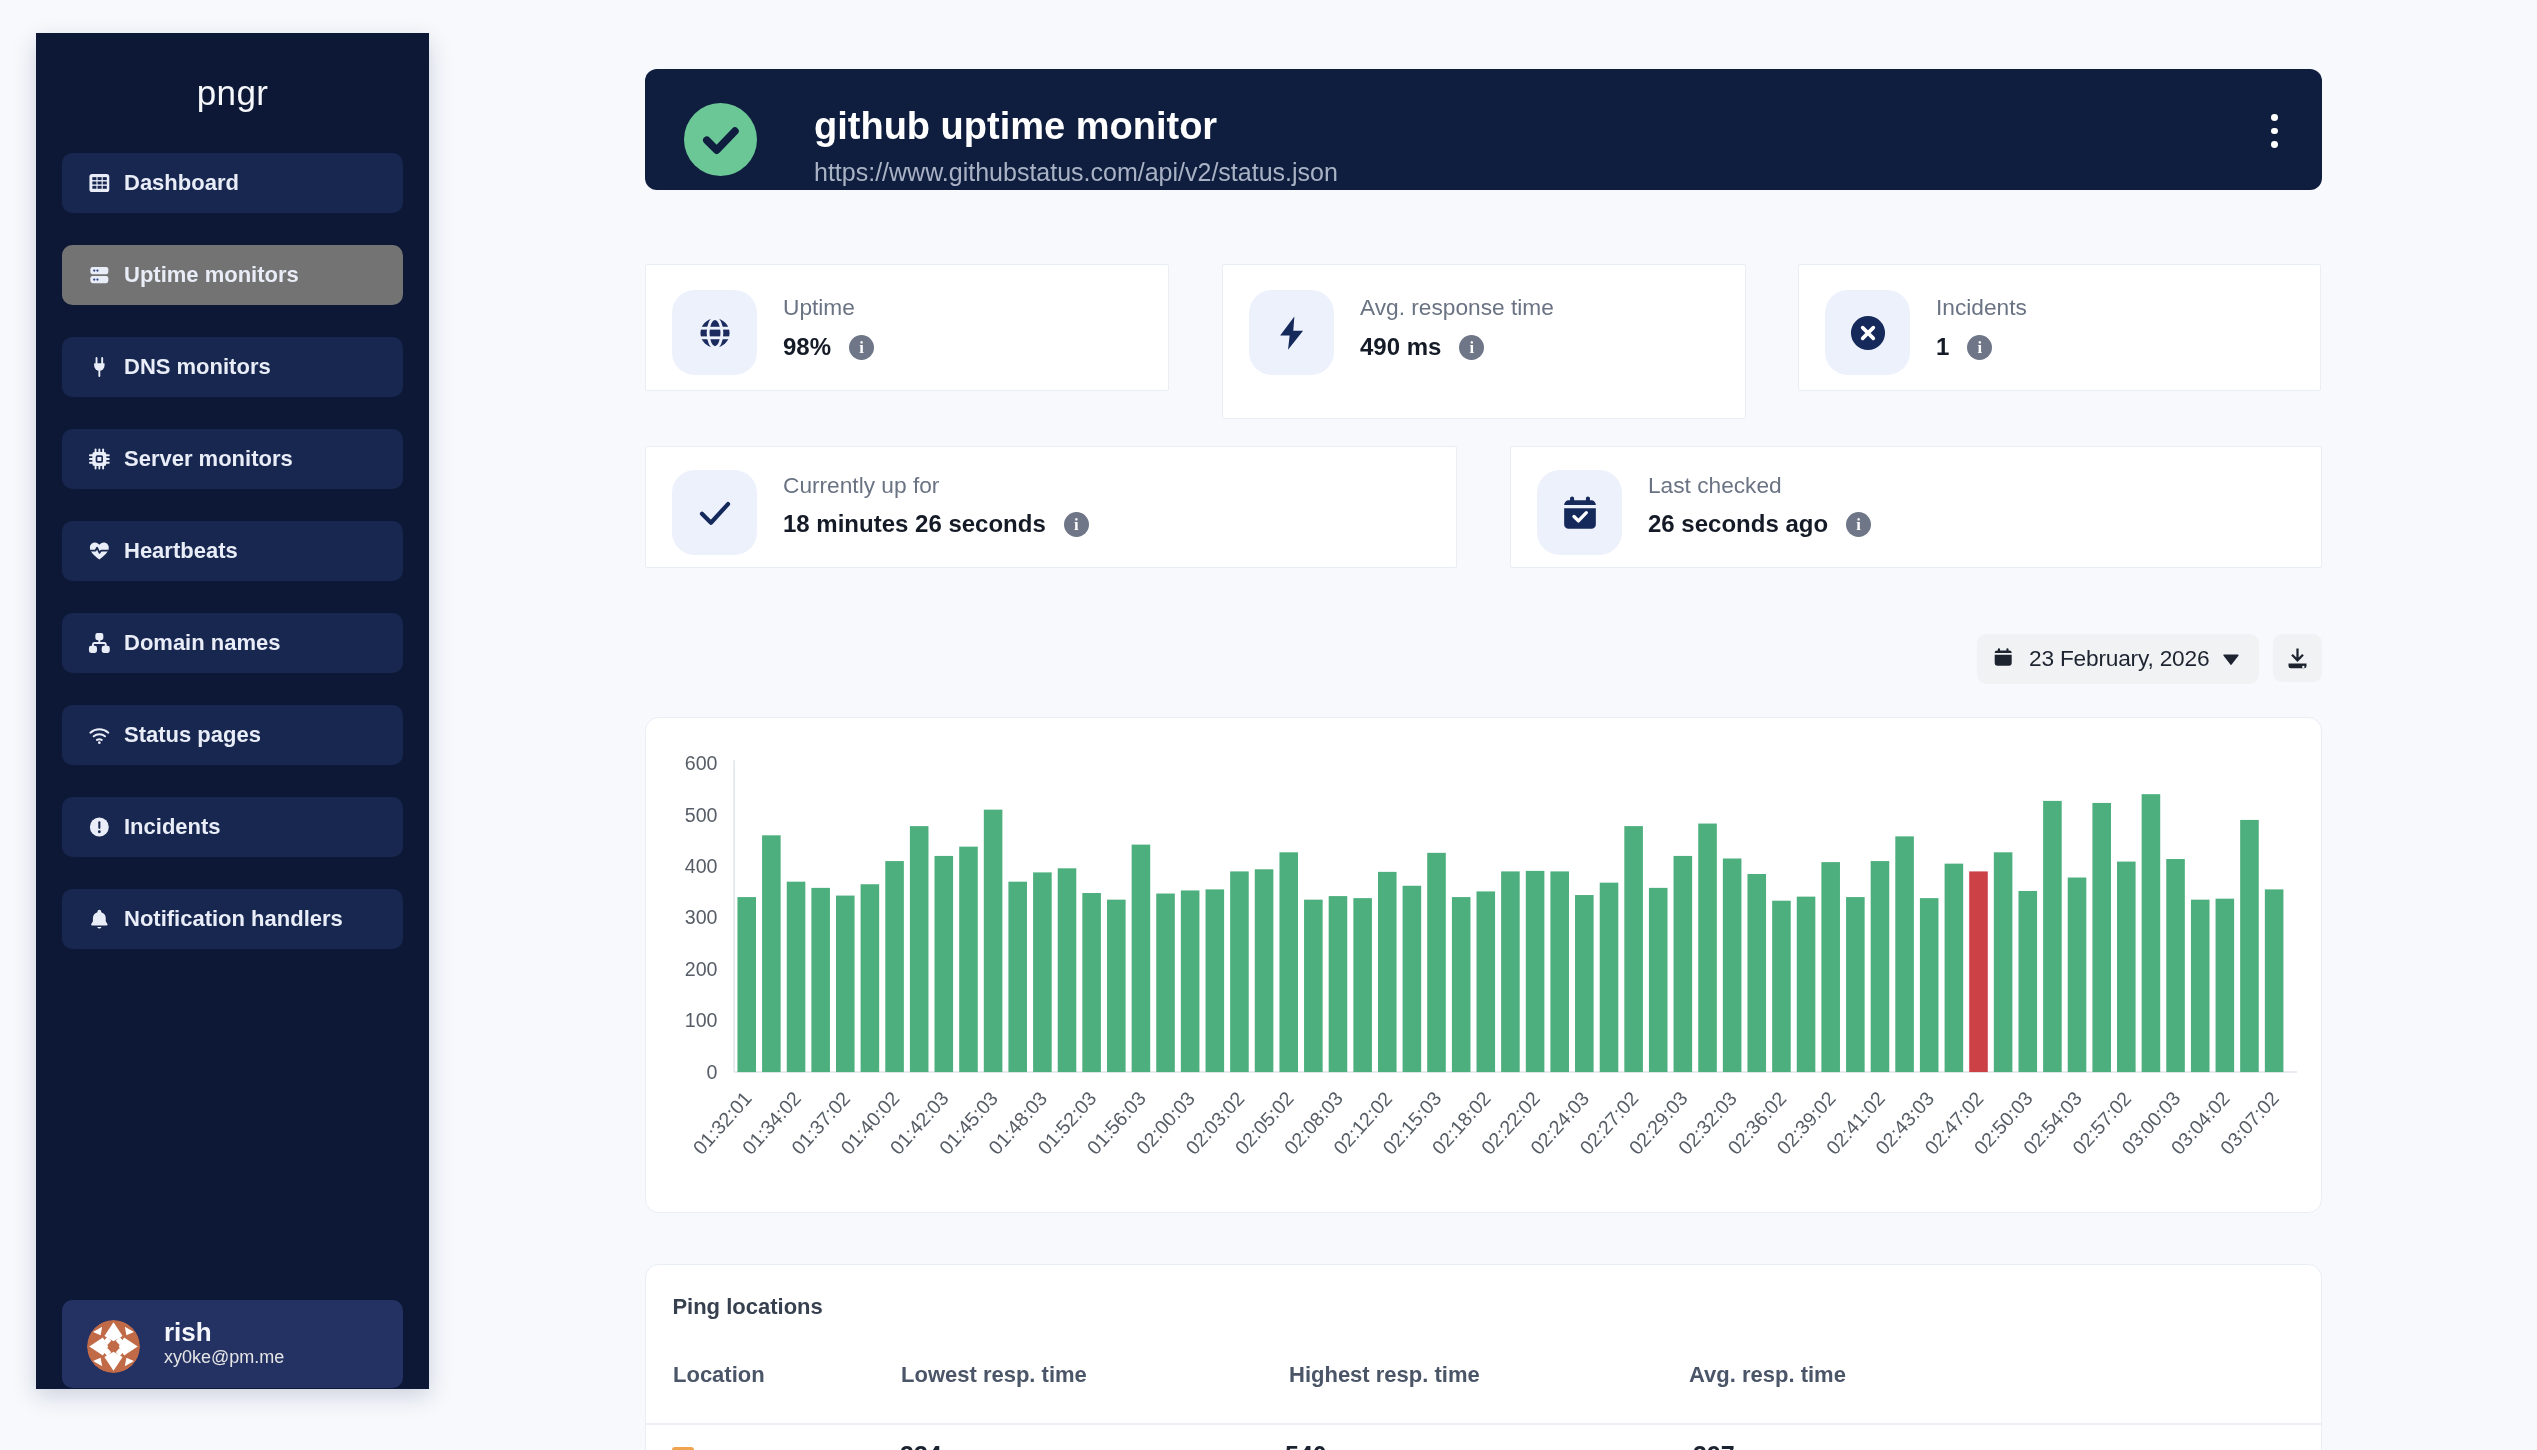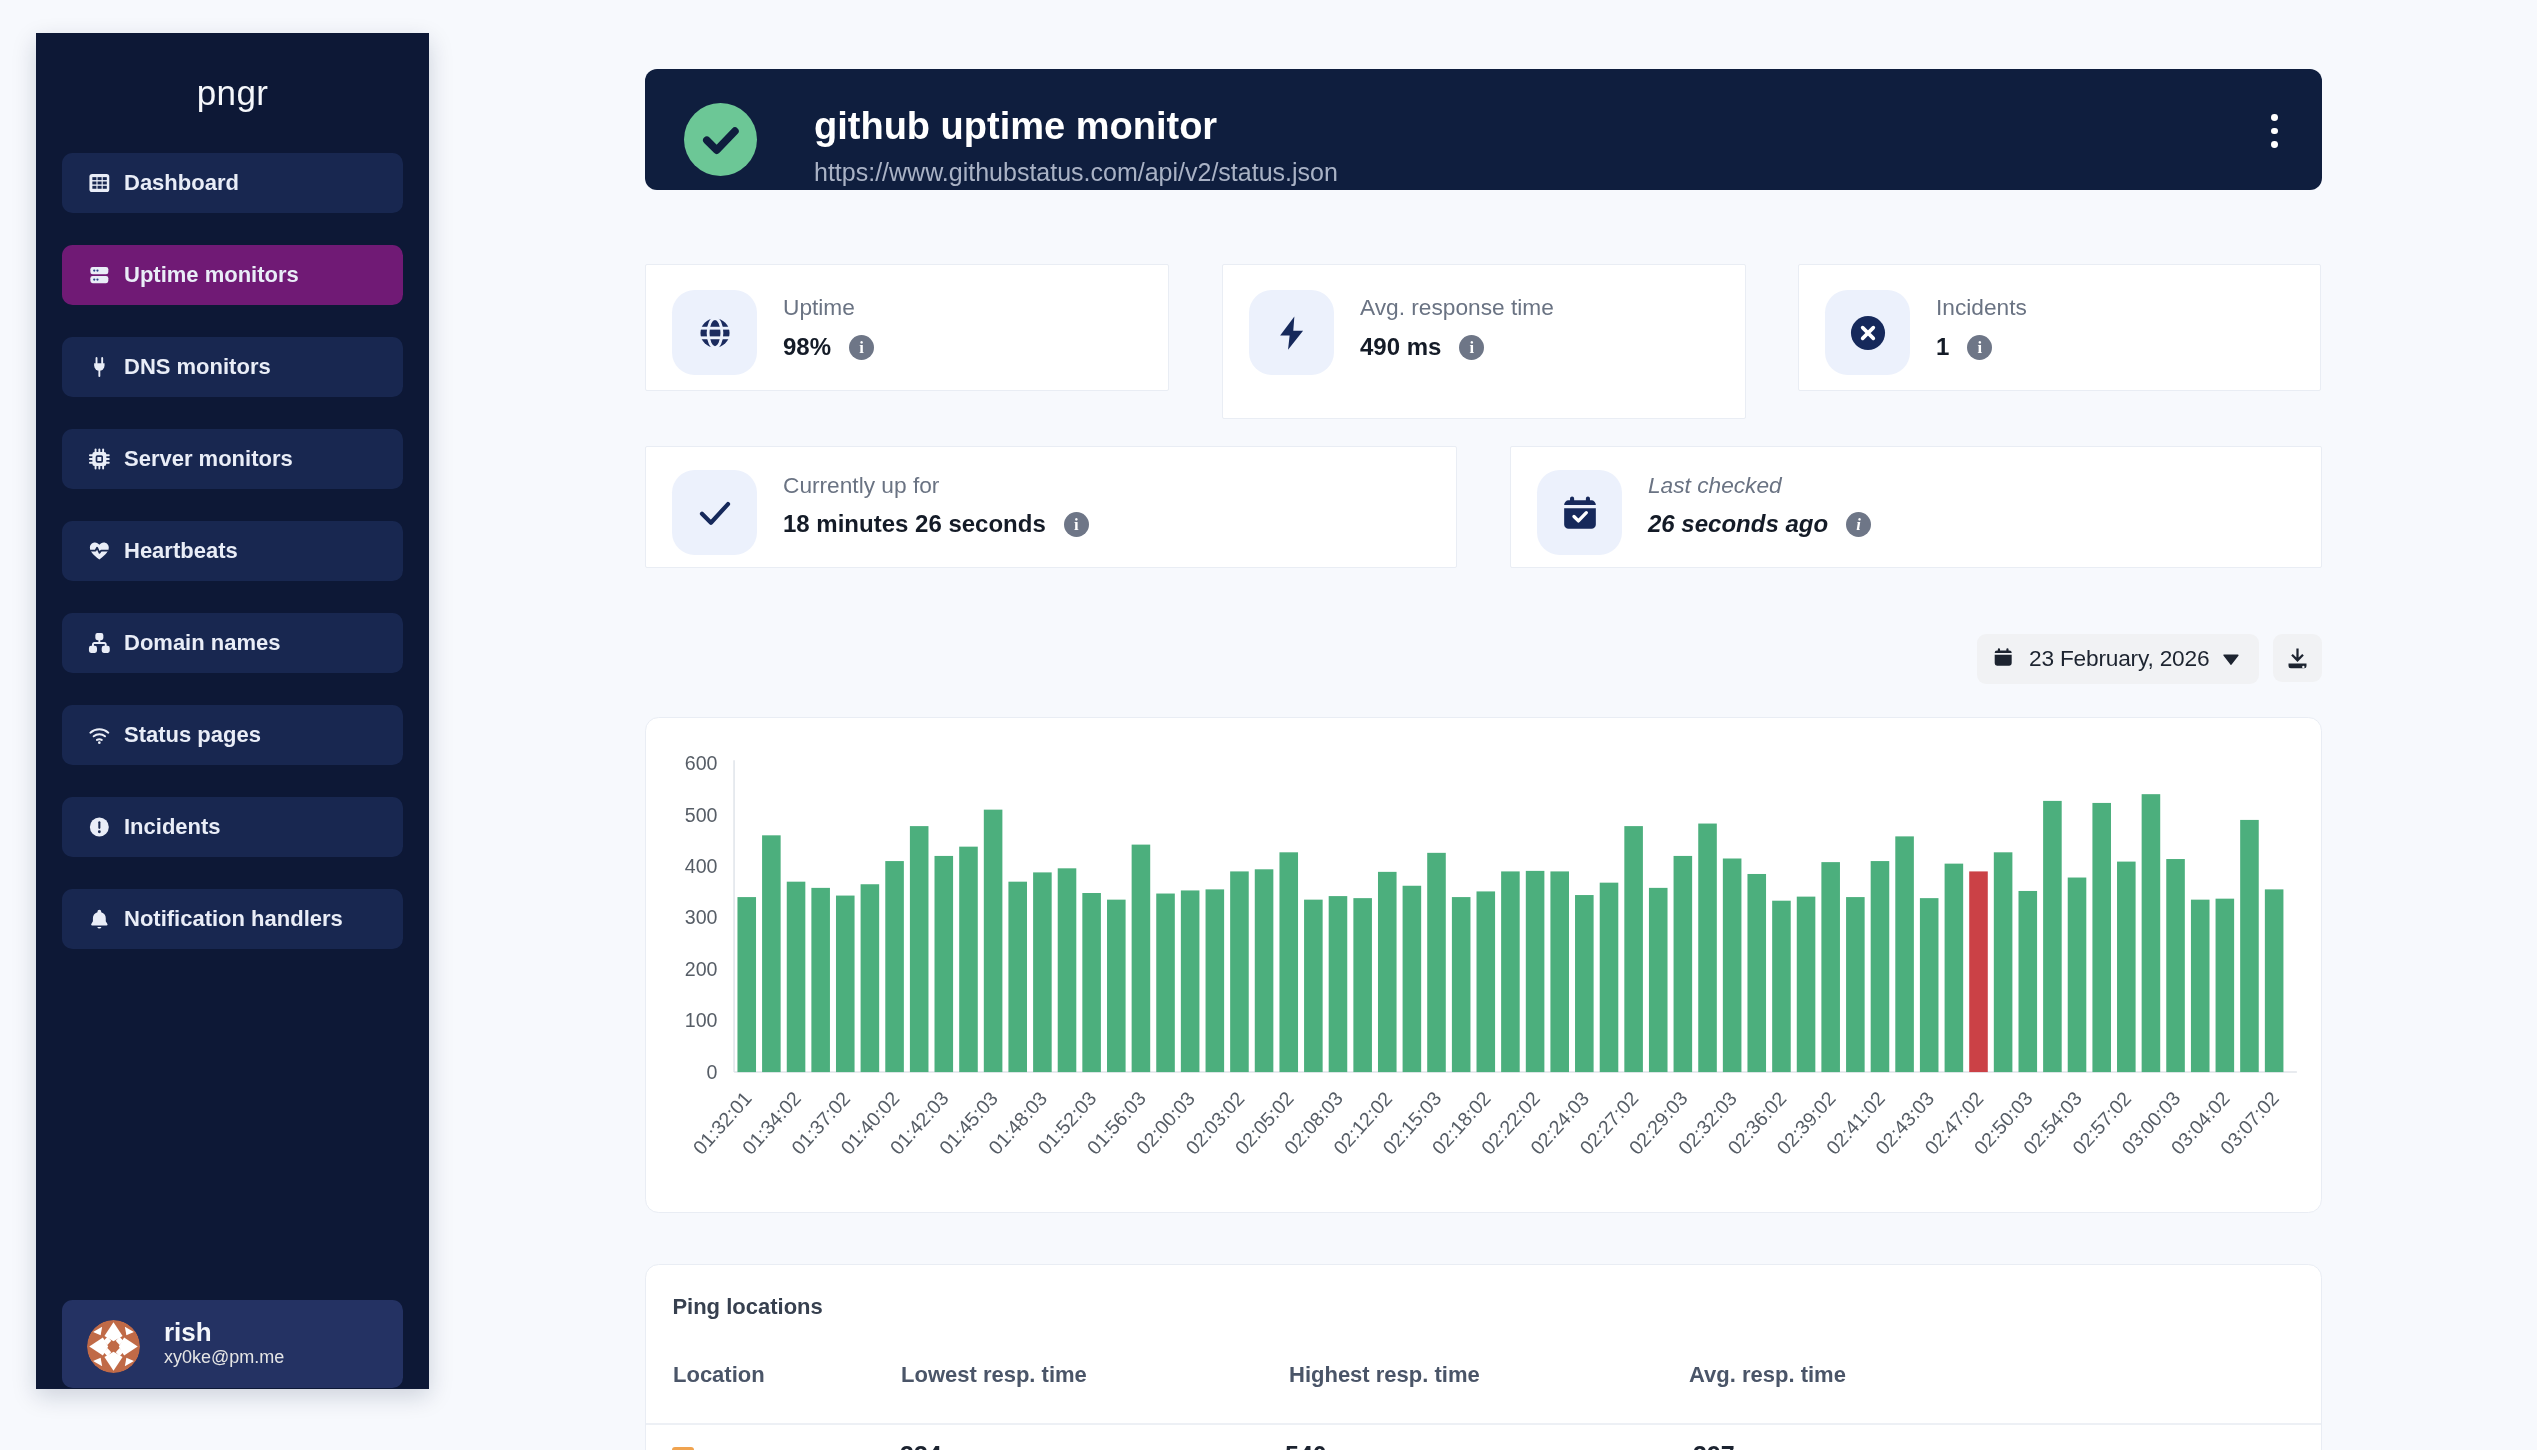--- a/index.html
+++ b/index.html
@@ -5,21 +5,21 @@
 * { margin:0; padding:0; box-sizing:border-box; }
 html,body { width:2538px; height:1450px; }
 body { background:#f7f9fd; font-family:"Liberation Sans", sans-serif; position:relative; overflow:hidden; }
 .abs { position:absolute; }
 
 
 .sidebar { position:absolute; left:36px; top:33px; width:393px; height:1356px; background:#0d1836; border-radius:0; box-shadow:0 7.6px 22.7px rgba(13,25,60,.18); }
 .logo { position:absolute; top:40px; left:0; width:100%; text-align:center; color:#f5f7fb; font-size:35px; font-weight:500; letter-spacing:0.4px; }
 .nav { position:absolute; top:120px; left:26px; width:341px; }
 .navitem { position:relative; height:60px; margin-bottom:32px; border-radius:10.6px; background:#182750; color:#e9edf7; font-size:22px; font-weight:600; line-height:60px; }
-.navitem.active { background:#701a75; }
+.navitem.active { background:#737373; }
 .navitem .nicon { position:absolute; left:26px; top:50%; transform:translateY(-50%); width:22.7px; height:22.7px; }
 .navitem .nicon svg { display:block; width:22.7px; height:22.7px; }
 .navitem span { position:absolute; left:62px; white-space:nowrap; }
 .usercard { position:absolute; left:26px; top:1267px; width:341px; height:88px; border-radius:10.6px; background:#243263; }
 .avatar { position:absolute; left:25px; top:19.6px; width:53px; height:53px; border-radius:50%; overflow:hidden; }
 .uname { position:absolute; left:102px; top:16.6px; color:#f4f6fb; font-size:26px; font-weight:700; }
 .uemail { position:absolute; left:102px; top:47px; color:#e5e5e5; font-size:18px; }
 
 
 .hero { position:absolute; left:645px; top:69px; width:1677px; height:121px; background:#0f1e3e; border-radius:12px; }
@@ -259,21 +259,21 @@
       <svg viewBox="0 0 24 24" width="39" height="39" fill="none" stroke="#16295b" stroke-width="2.6" stroke-linecap="round" stroke-linejoin="round">
 <path d="M4 12.5 L9.5 18 L20 6.5"></path>
 </svg>
     </div>
   <div class="slabel" style="top:25px;">Currently up for</div>
   <div class="svalrow" style="top:63px;">
       <span class="sval">18 minutes 26 seconds</span>
       <span class="info">i</span>
     </div>
 </div>
-<div class="card" style="left:1510px;top:446px;width:812px;height:122px;font-style:italic;">
+<div class="card" style="left:1510px;top:446px;width:812px;height:122px;">
   <div class="tile" style="top:23.4px;">
       <svg viewBox="0 0 24 24" width="38" height="38" fill="#16295b">
 <path d="M7 1.6 a1.3 1.3 0 0 1 1.3 1.3 V4 h7.4 V2.9 a1.3 1.3 0 0 1 2.6 0 V4 h.9 A2.8 2.8 0 0 1 22 6.8 v12.4 A2.8 2.8 0 0 1 19.2 22 H4.8 A2.8 2.8 0 0 1 2 19.2 V6.8 A2.8 2.8 0 0 1 4.8 4 h.9 V2.9 A1.3 1.3 0 0 1 7 1.6 Z M2 9 h20 v-2 H2 Z" fill-rule="evenodd"></path>
 <path d="M8.2 14.2 L11 17 L16 11.8" fill="none" stroke="#fff" stroke-width="2.1" stroke-linecap="round" stroke-linejoin="round"></path>
 </svg>
     </div>
   <div class="slabel" style="top:25px;">Last checked</div>
   <div class="svalrow" style="top:63px;">
       <span class="sval">26 seconds ago</span>
       <span class="info">i</span>

